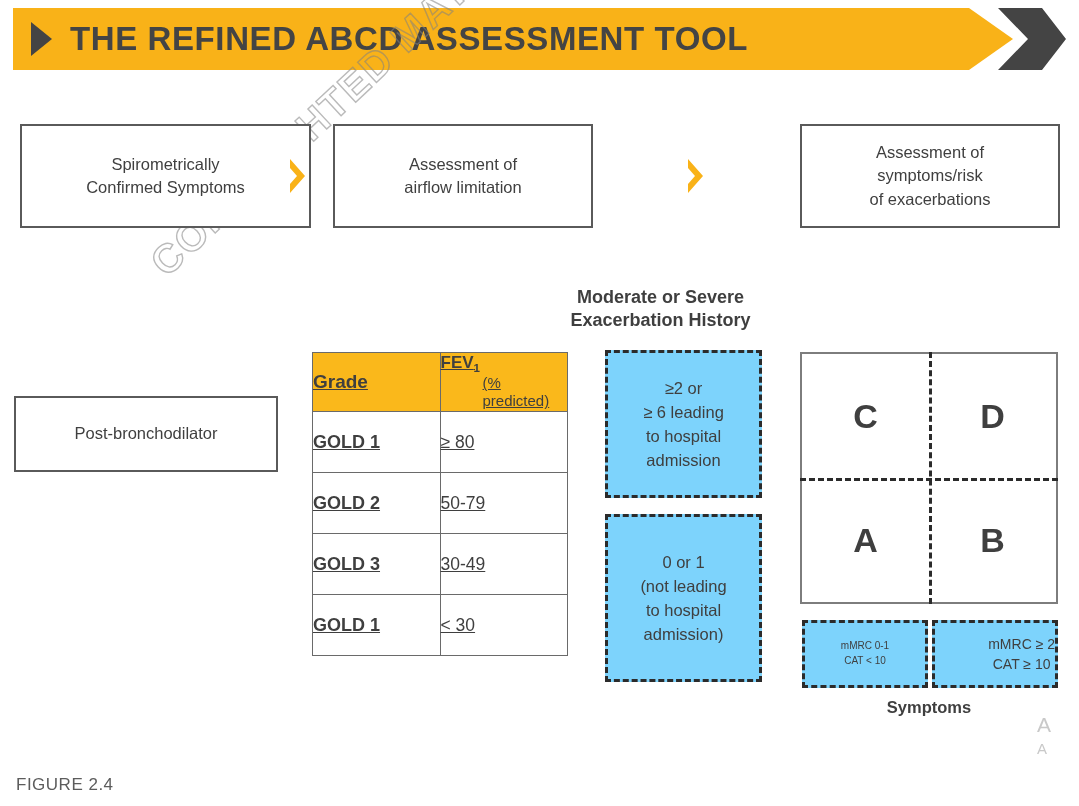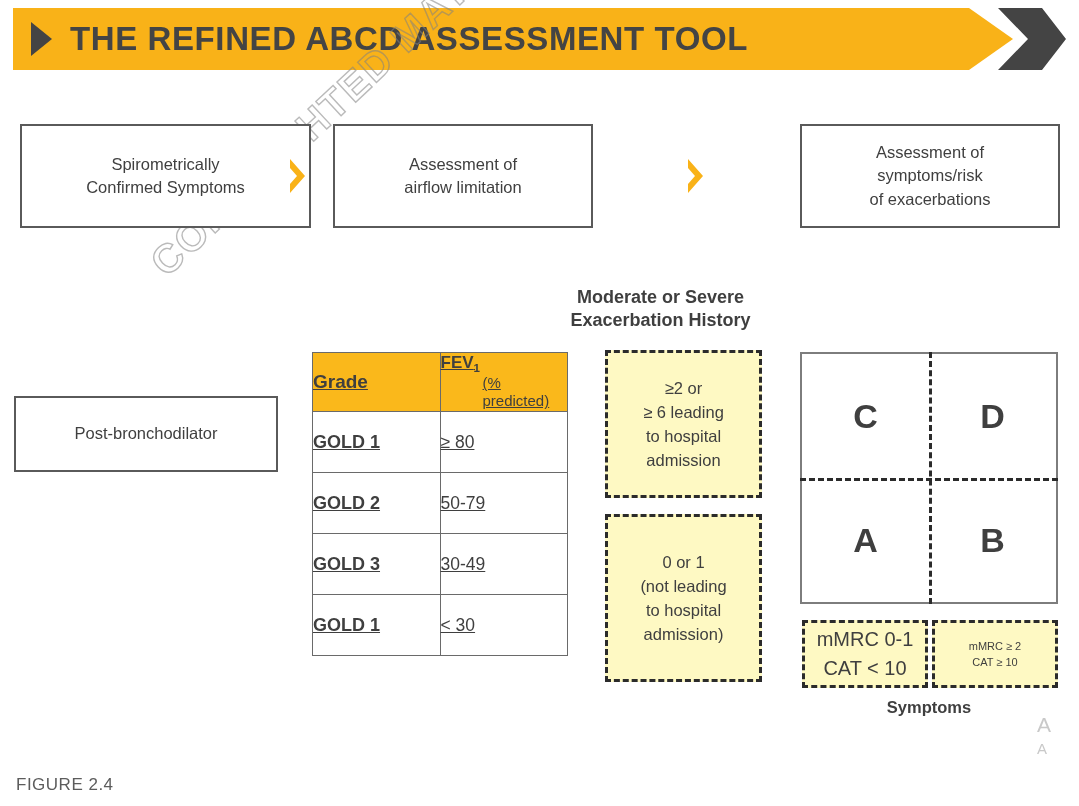--- a/index.html
+++ b/index.html
@@ -149,21 +149,21 @@
   .gold-table .cell-val {
     font-size: 17.5px;
   }
   sub { font-size: 0.68em; }
 
   
   .dbox {
     position: absolute;
     box-sizing: border-box;
     border: 3px dashed #2b2b2b;
-    background: #fef9c3;
+    background: #7dd3fc;
     display: flex;
     align-items: center;
     justify-content: center;
     text-align: center;
     font-size: 16.5px;
     line-height: 1.46;
     color: #3f3f3f;
   }
 
   .exac-title {
@@ -379,28 +379,28 @@
 
   <div class="abcd">
     <div class="vline"></div>
     <div class="hline"></div>
     <div class="q q-c">C</div>
     <div class="q q-d">D</div>
     <div class="q q-a">A</div>
     <div class="q q-b">B</div>
   </div>
 
-  <div class="dbox" style="left:802px; top:620px; width:126px; height:68px; font-size:20px;">
+  <div class="dbox" style="left:802px; top:620px; width:126px; height:68px; font-size:10px;">
     <div>
       <div>mMRC 0-1</div>
       <div>CAT &lt; 10</div>
     </div>
   </div>
 
-  <div class="dbox" style="left:932px; top:620px; width:126px; height:68px; font-size:11px;">
+  <div class="dbox" style="left:932px; top:620px; width:126px; height:68px; font-size:14px;justify-content:flex-end;">
     <div>
       <div>mMRC ≥ 2</div>
       <div>CAT ≥ 10</div>
     </div>
   </div>
 
   <div class="symptoms-label">Symptoms</div>
 
   <div class="edge-text">
     <div class="l1">A</div>

